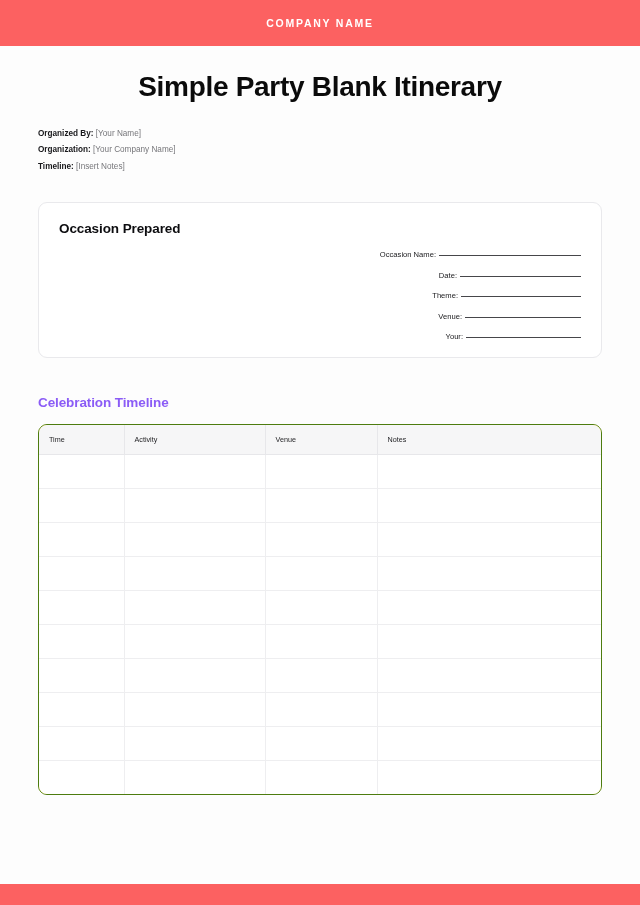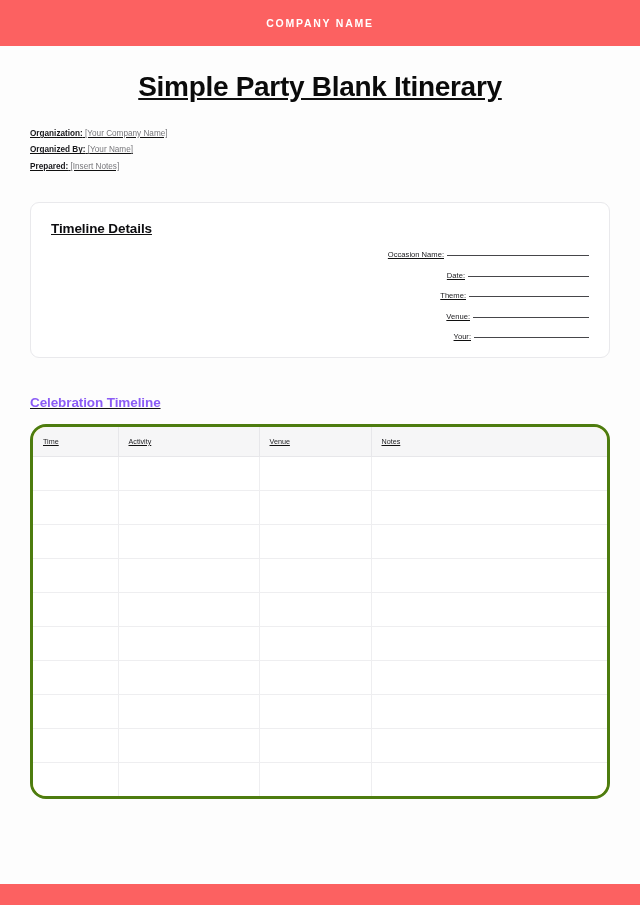--- a/index.html
+++ b/index.html
@@ -42,23 +42,22 @@
     text-transform: uppercase;
     line-height: 1;
   }
   .band-bottom {
     height: 21px;
   }
 
   
   .content {
     flex: 1 1 auto;
-    padding: 0 30px;
+    padding: 0 38px;
     position: relative;
-    text-decoration: underline;
   }
 
   .doc-title {
     margin: 0;
     padding-top: 23px;
     text-align: center;
     font-size: 28px;
     font-weight: bold;
     letter-spacing: -0.3px;
     color: #0b0b0b;
@@ -130,22 +129,22 @@
     margin: 0;
     padding-top: 37px;
     font-size: 13.5px;
     font-weight: bold;
     color: #8b5cf6;
     letter-spacing: -0.1px;
   }
 
   .table-wrap {
     margin-top: 14px;
-    border: 3px solid #4d7c0f;
-    border-radius: 16px;
+    border: 1px solid #4d7c0f;
+    border-radius: 9px;
     overflow: hidden;
     background: #fde047;
   }
   table.timeline {
     width: 100%;
     border-collapse: collapse;
     table-layout: fixed;
   }
   table.timeline thead th {
     background: #f6f6f7;
@@ -184,35 +183,35 @@
   <div class="band band-top">
     <div class="company-name">COMPANY NAME</div>
   </div>
 
   <div class="content">
 
     <h1 class="doc-title">Simple Party Blank Itinerary</h1>
 
     <div class="meta">
       <div class="meta-row">
+        <span class="meta-label">Organized By:</span>
+        <span class="meta-value">[Your Name]</span>
+      </div>
+      <div class="meta-row">
         <span class="meta-label">Organization:</span>
         <span class="meta-value">[Your Company Name]</span>
       </div>
       <div class="meta-row">
-        <span class="meta-label">Organized By:</span>
-        <span class="meta-value">[Your Name]</span>
-      </div>
-      <div class="meta-row">
-        <span class="meta-label">Prepared:</span>
+        <span class="meta-label">Timeline:</span>
         <span class="meta-value">[Insert Notes]</span>
       </div>
     </div>
 
     <div class="card">
-      <h2 class="card-title">Timeline Details</h2>
+      <h2 class="card-title">Occasion Prepared</h2>
 
       <div class="field-row">
         <span class="field-label">Occasion Name:</span>
         <span class="field-line fl-occasion"></span>
       </div>
       <div class="field-row">
         <span class="field-label">Date:</span>
         <span class="field-line fl-date"></span>
       </div>
       <div class="field-row">

